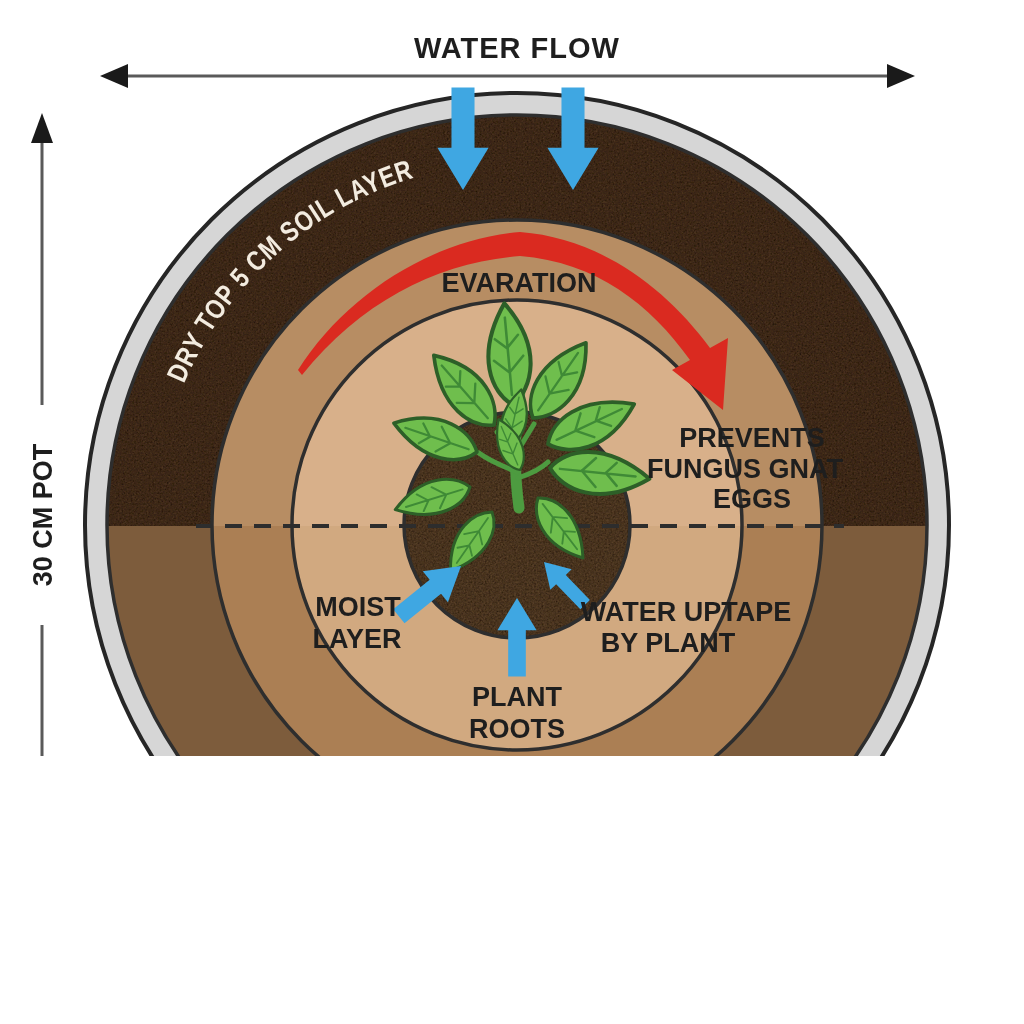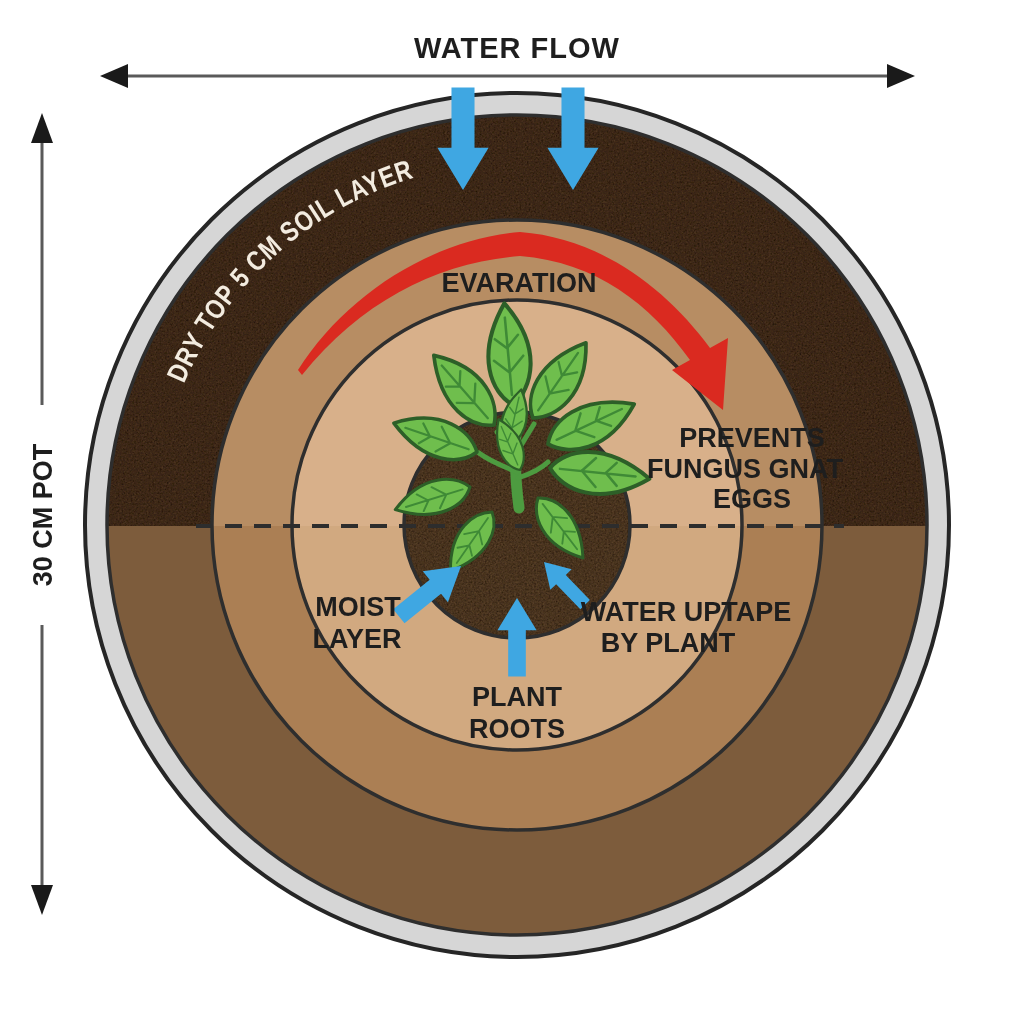--- a/index.html
+++ b/index.html
@@ -1,16 +1,16 @@
 <!DOCTYPE html>
 <html><head>
 <meta charset="utf-8">
 <style>
   html,body{margin:0;padding:0;background:#ffffff;}
-  .stage{position:relative;width:1024px;height:1024px;background:#ffffff;overflow:hidden;
+  .stage{position:relative;width:1024px;height:756px;background:#ffffff;overflow:hidden;
          font-family:"Liberation Sans", sans-serif;}
   svg{display:block;}
   .dim-line{stroke:#5a5a5a;stroke-width:3;fill:none;}
   .dim-head{fill:#1a1a1a;stroke:none;}
   .ring-stroke{fill:none;stroke:#2e2e2e;stroke-width:3.5;}
   .rim-stroke{fill:none;stroke:#262626;stroke-width:4;}
   .lbl{font-family:"Liberation Sans", sans-serif;font-weight:bold;font-size:27px;
        fill:#1e1e1e;text-anchor:middle;}
   .title-lbl{font-size:29px;letter-spacing:1px;}
   .curved-lbl{font-family:"Liberation Sans", sans-serif;font-weight:bold;font-size:28px;

